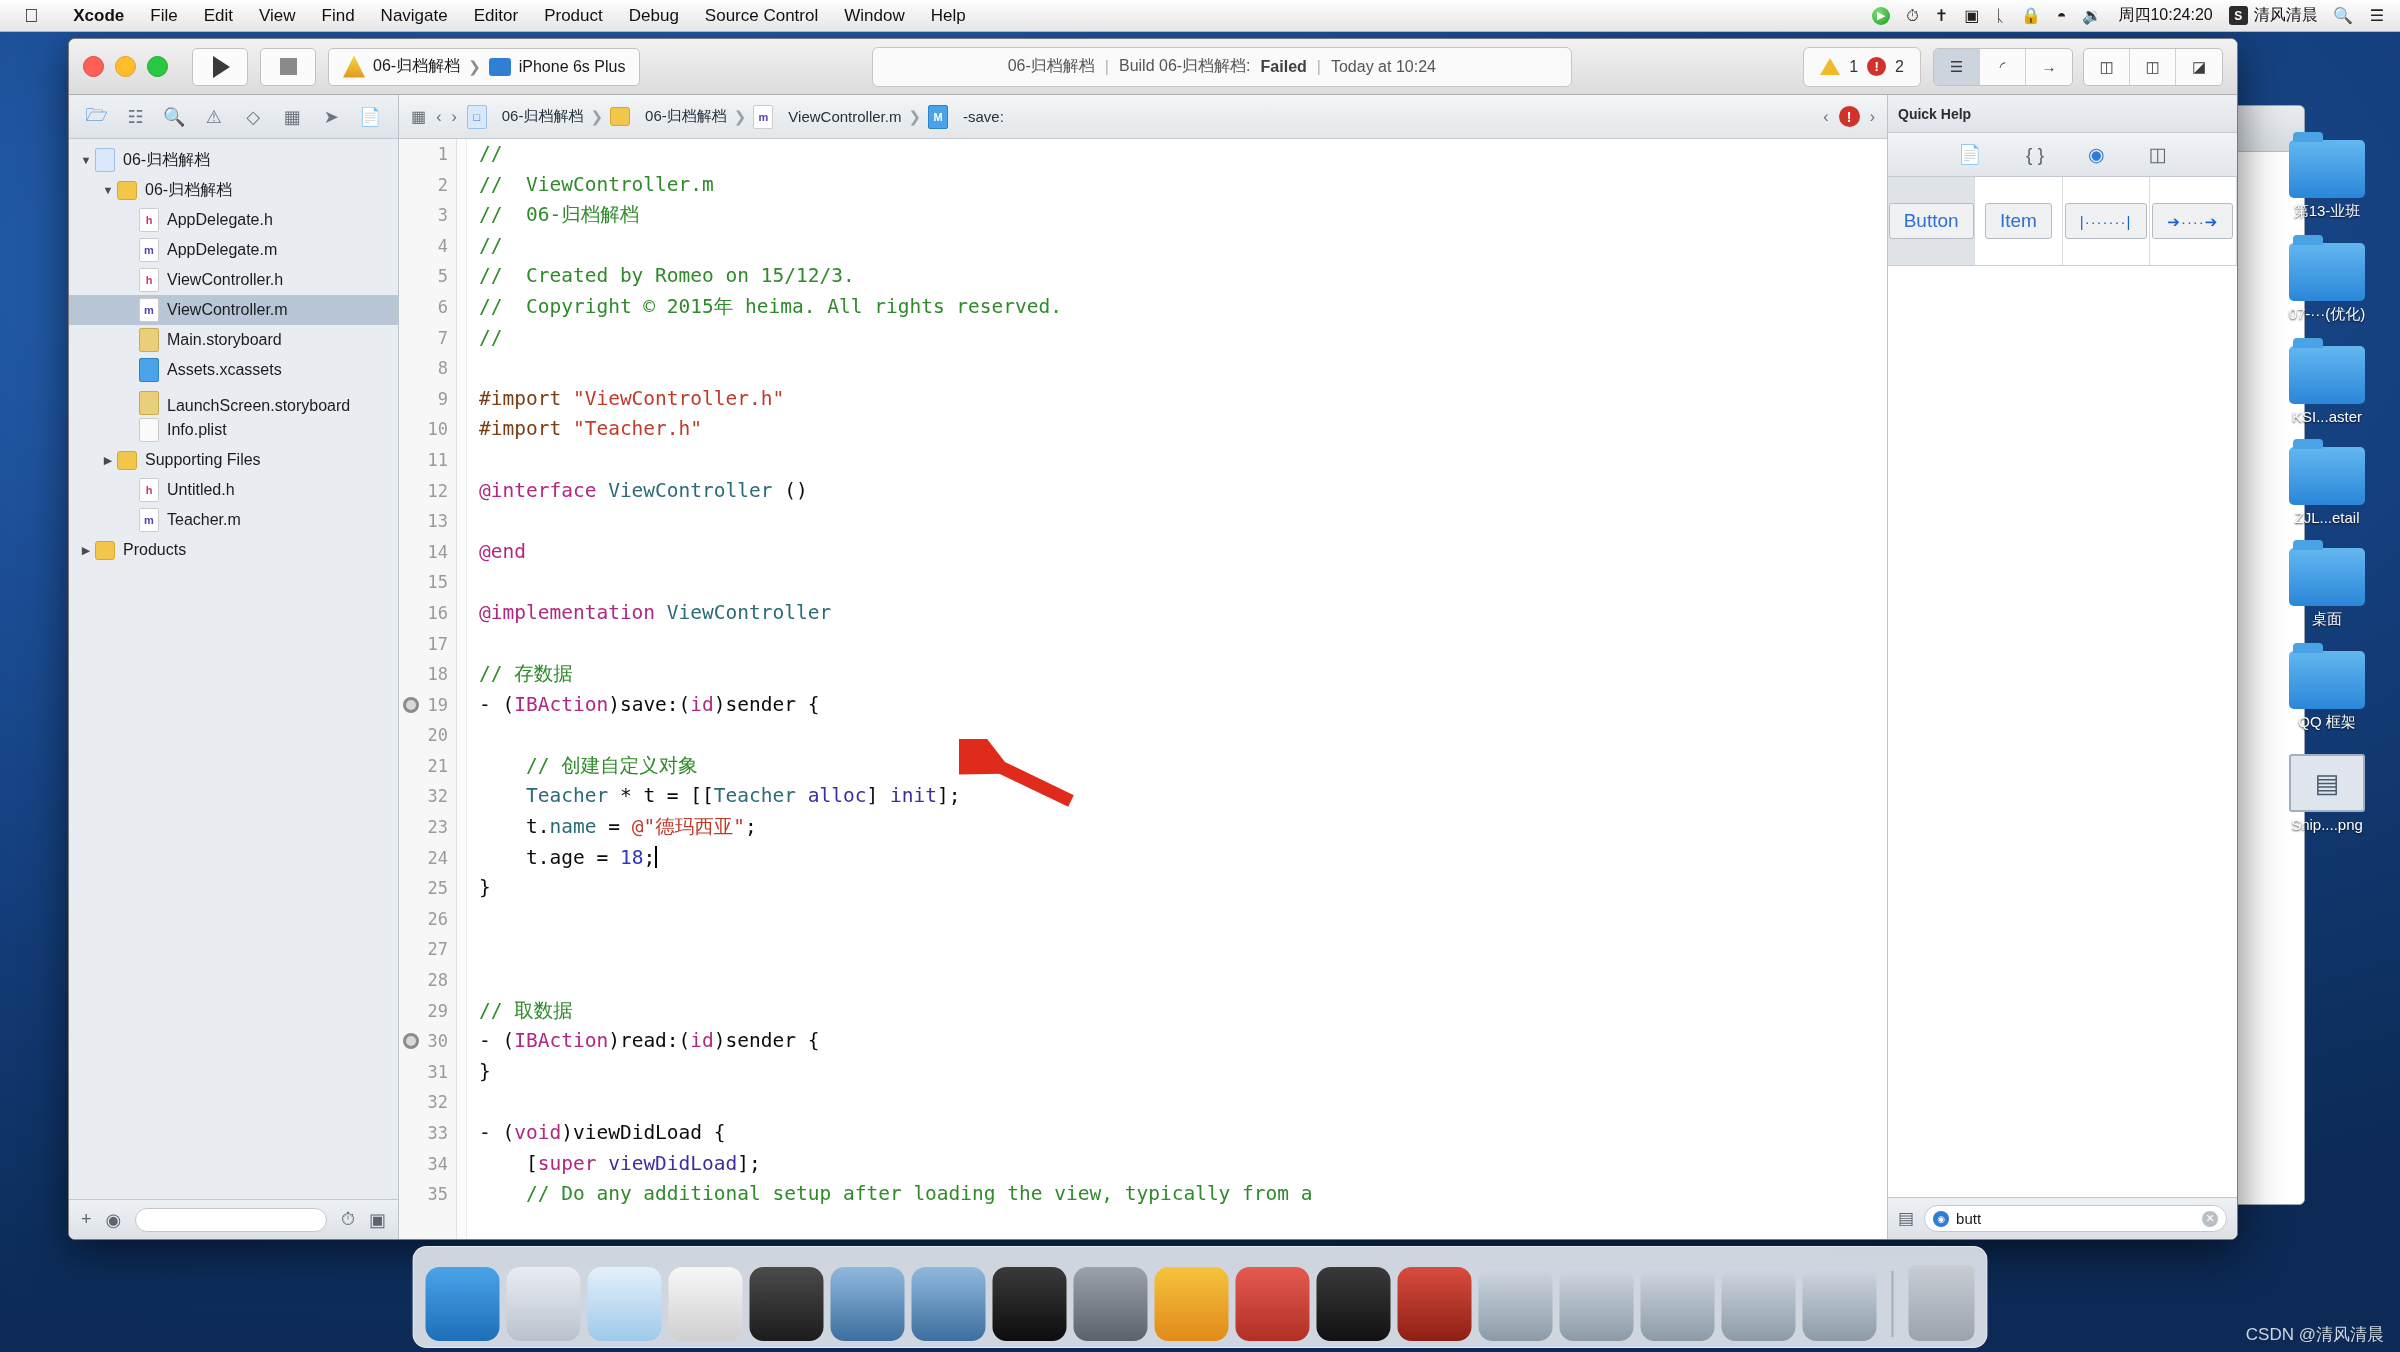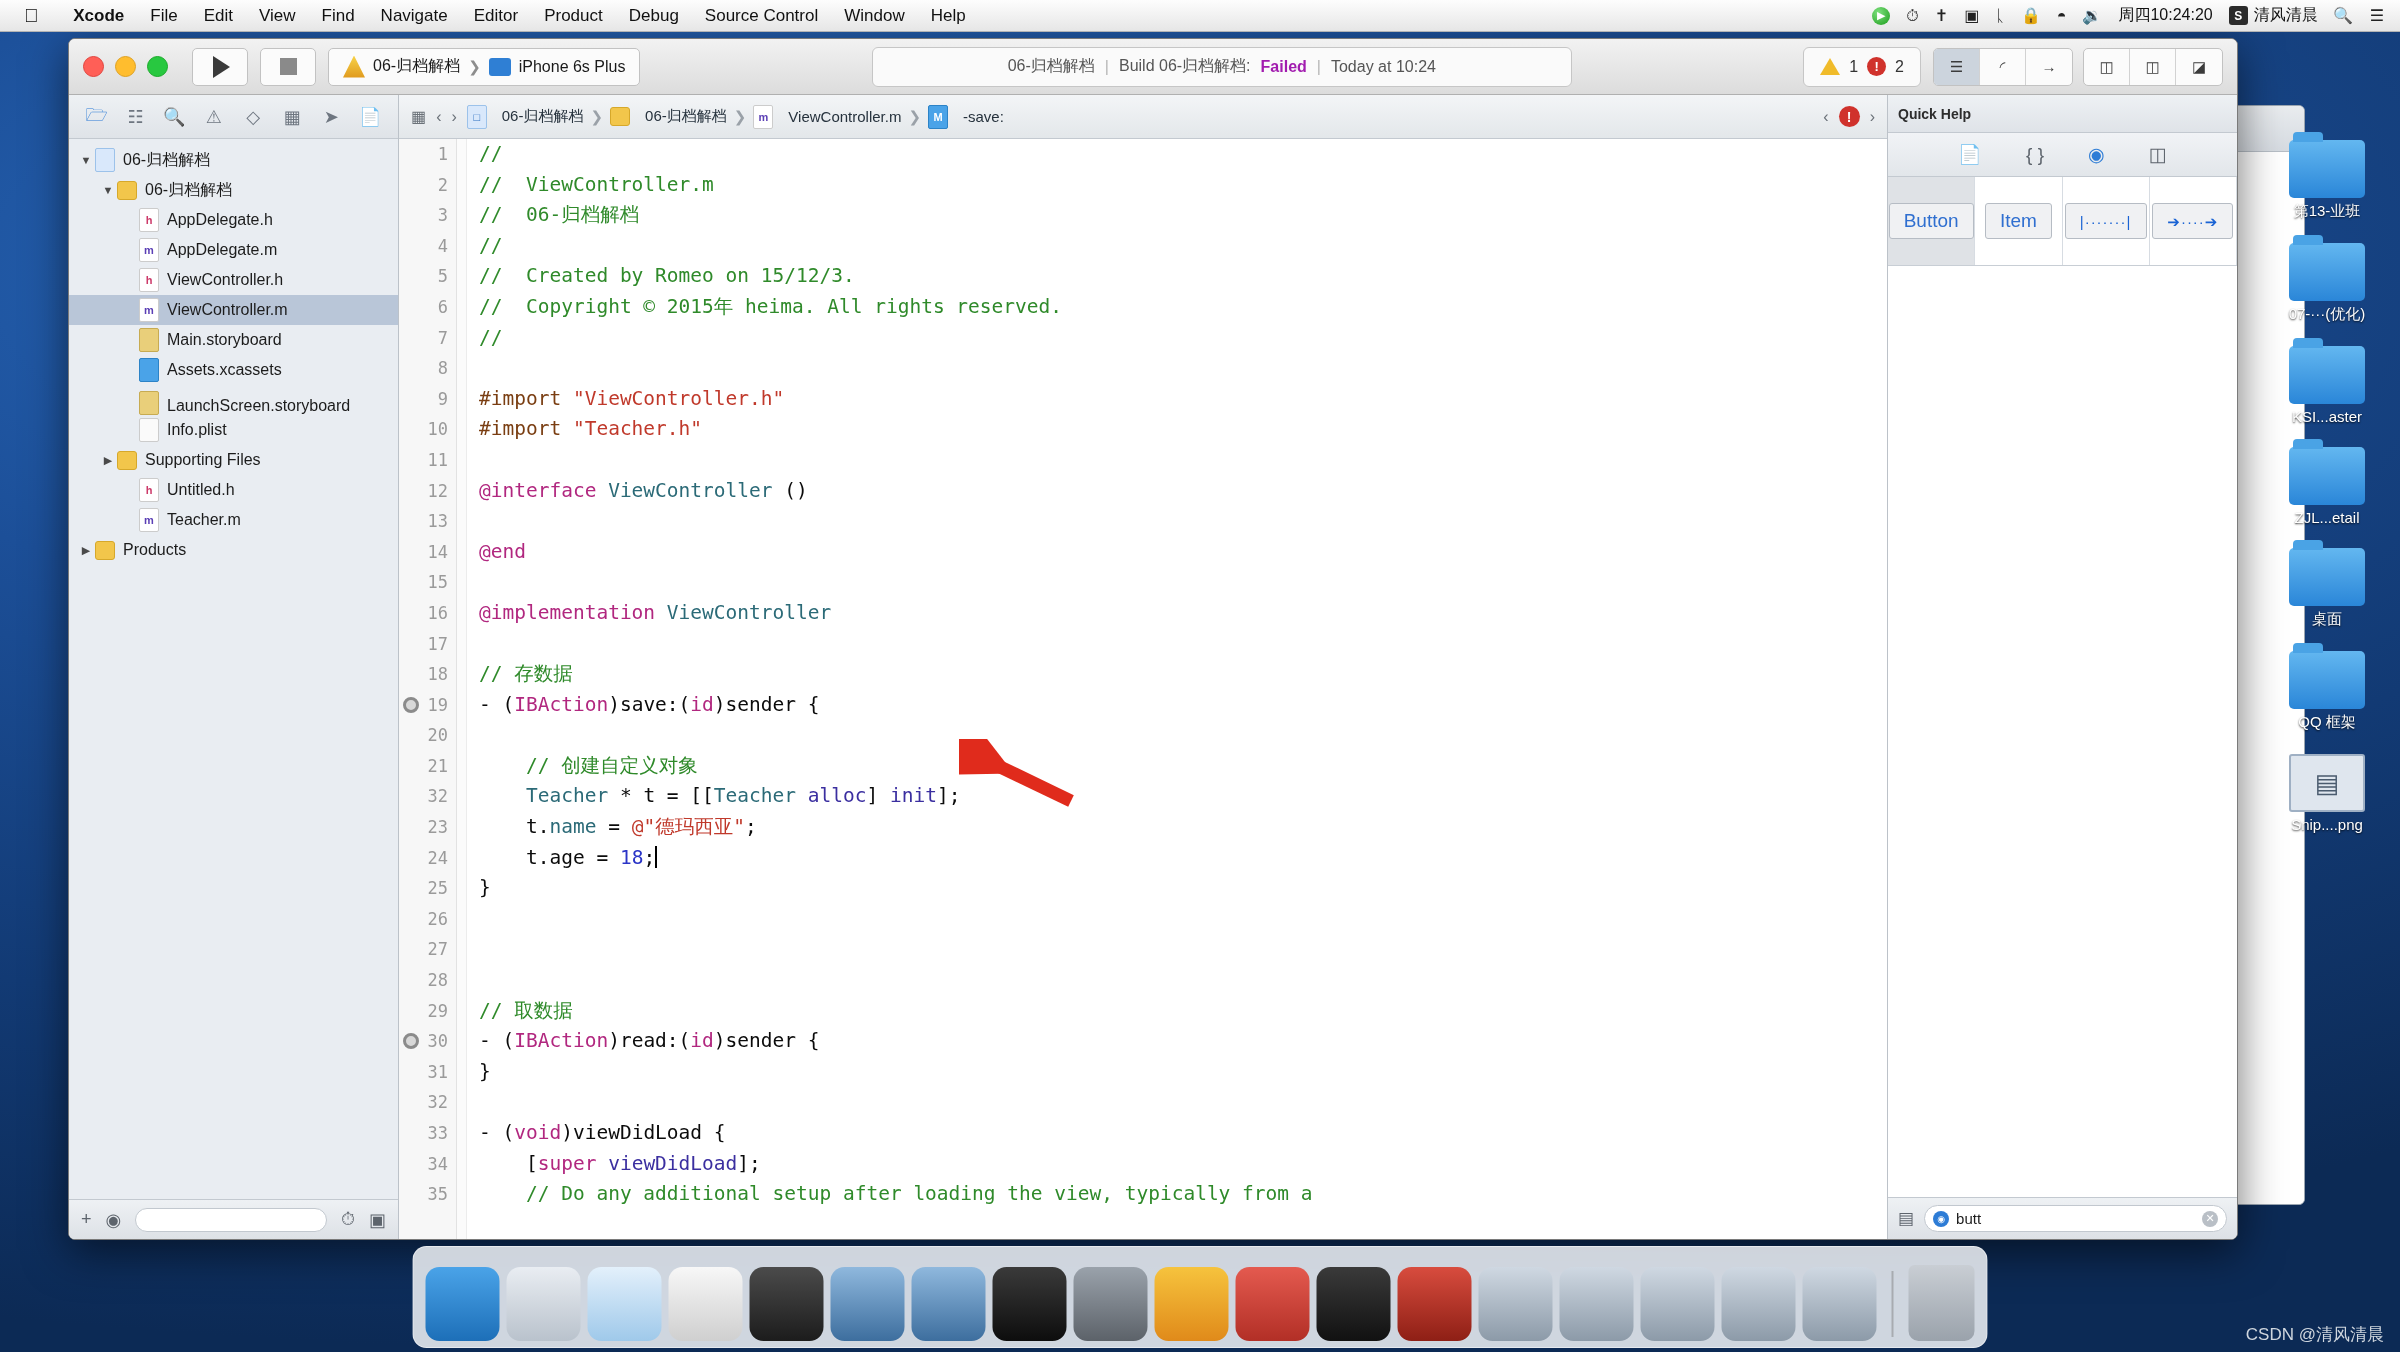--- a/index.html
+++ b/index.html
@@ -109,21 +109,21 @@
   .dev-ic { width:22px;height:18px;background:#2f7fd4;border-radius:3px; }
   .chev { color:#8d8d8d; font-size:15px; }
   .status-area {
     flex:1; display:flex; justify-content:center;
   }
   .status-box {
     background:#fafafa; border:1px solid #c6c6c6; border-radius:6px;
     height:40px; min-width:700px; display:flex; align-items:center; justify-content:center;
     padding:0 20px; font-size:16px; color:#555; gap:10px; white-space:nowrap;
   }
-  .status-box b { color:#a21caf; }
+  .status-box b { color:#404040; }
   .sep { color:#b5b5b5; }
   .issue-box {
     background:#fafafa; border:1px solid #c6c6c6; border-radius:6px; height:40px;
     display:flex;align-items:center; gap:9px; padding:0 16px; font-size:16px; color:#333;
   }
   .warn-tri { width:0;height:0;border-left:10px solid transparent;border-right:10px solid transparent;border-bottom:17px solid #f0bb2a;}
   .err-circ { width:19px;height:19px;border-radius:50%;background:#d0322c;color:#fff;font-size:13px;font-weight:bold;
     display:flex;align-items:center;justify-content:center;}
   .tb-right { display:flex; align-items:center; gap:10px; margin-left:auto; }
   .seg { display:flex; border:1px solid #c2c2c2; border-radius:5px; overflow:hidden; height:38px; background:#fbfbfb;}

